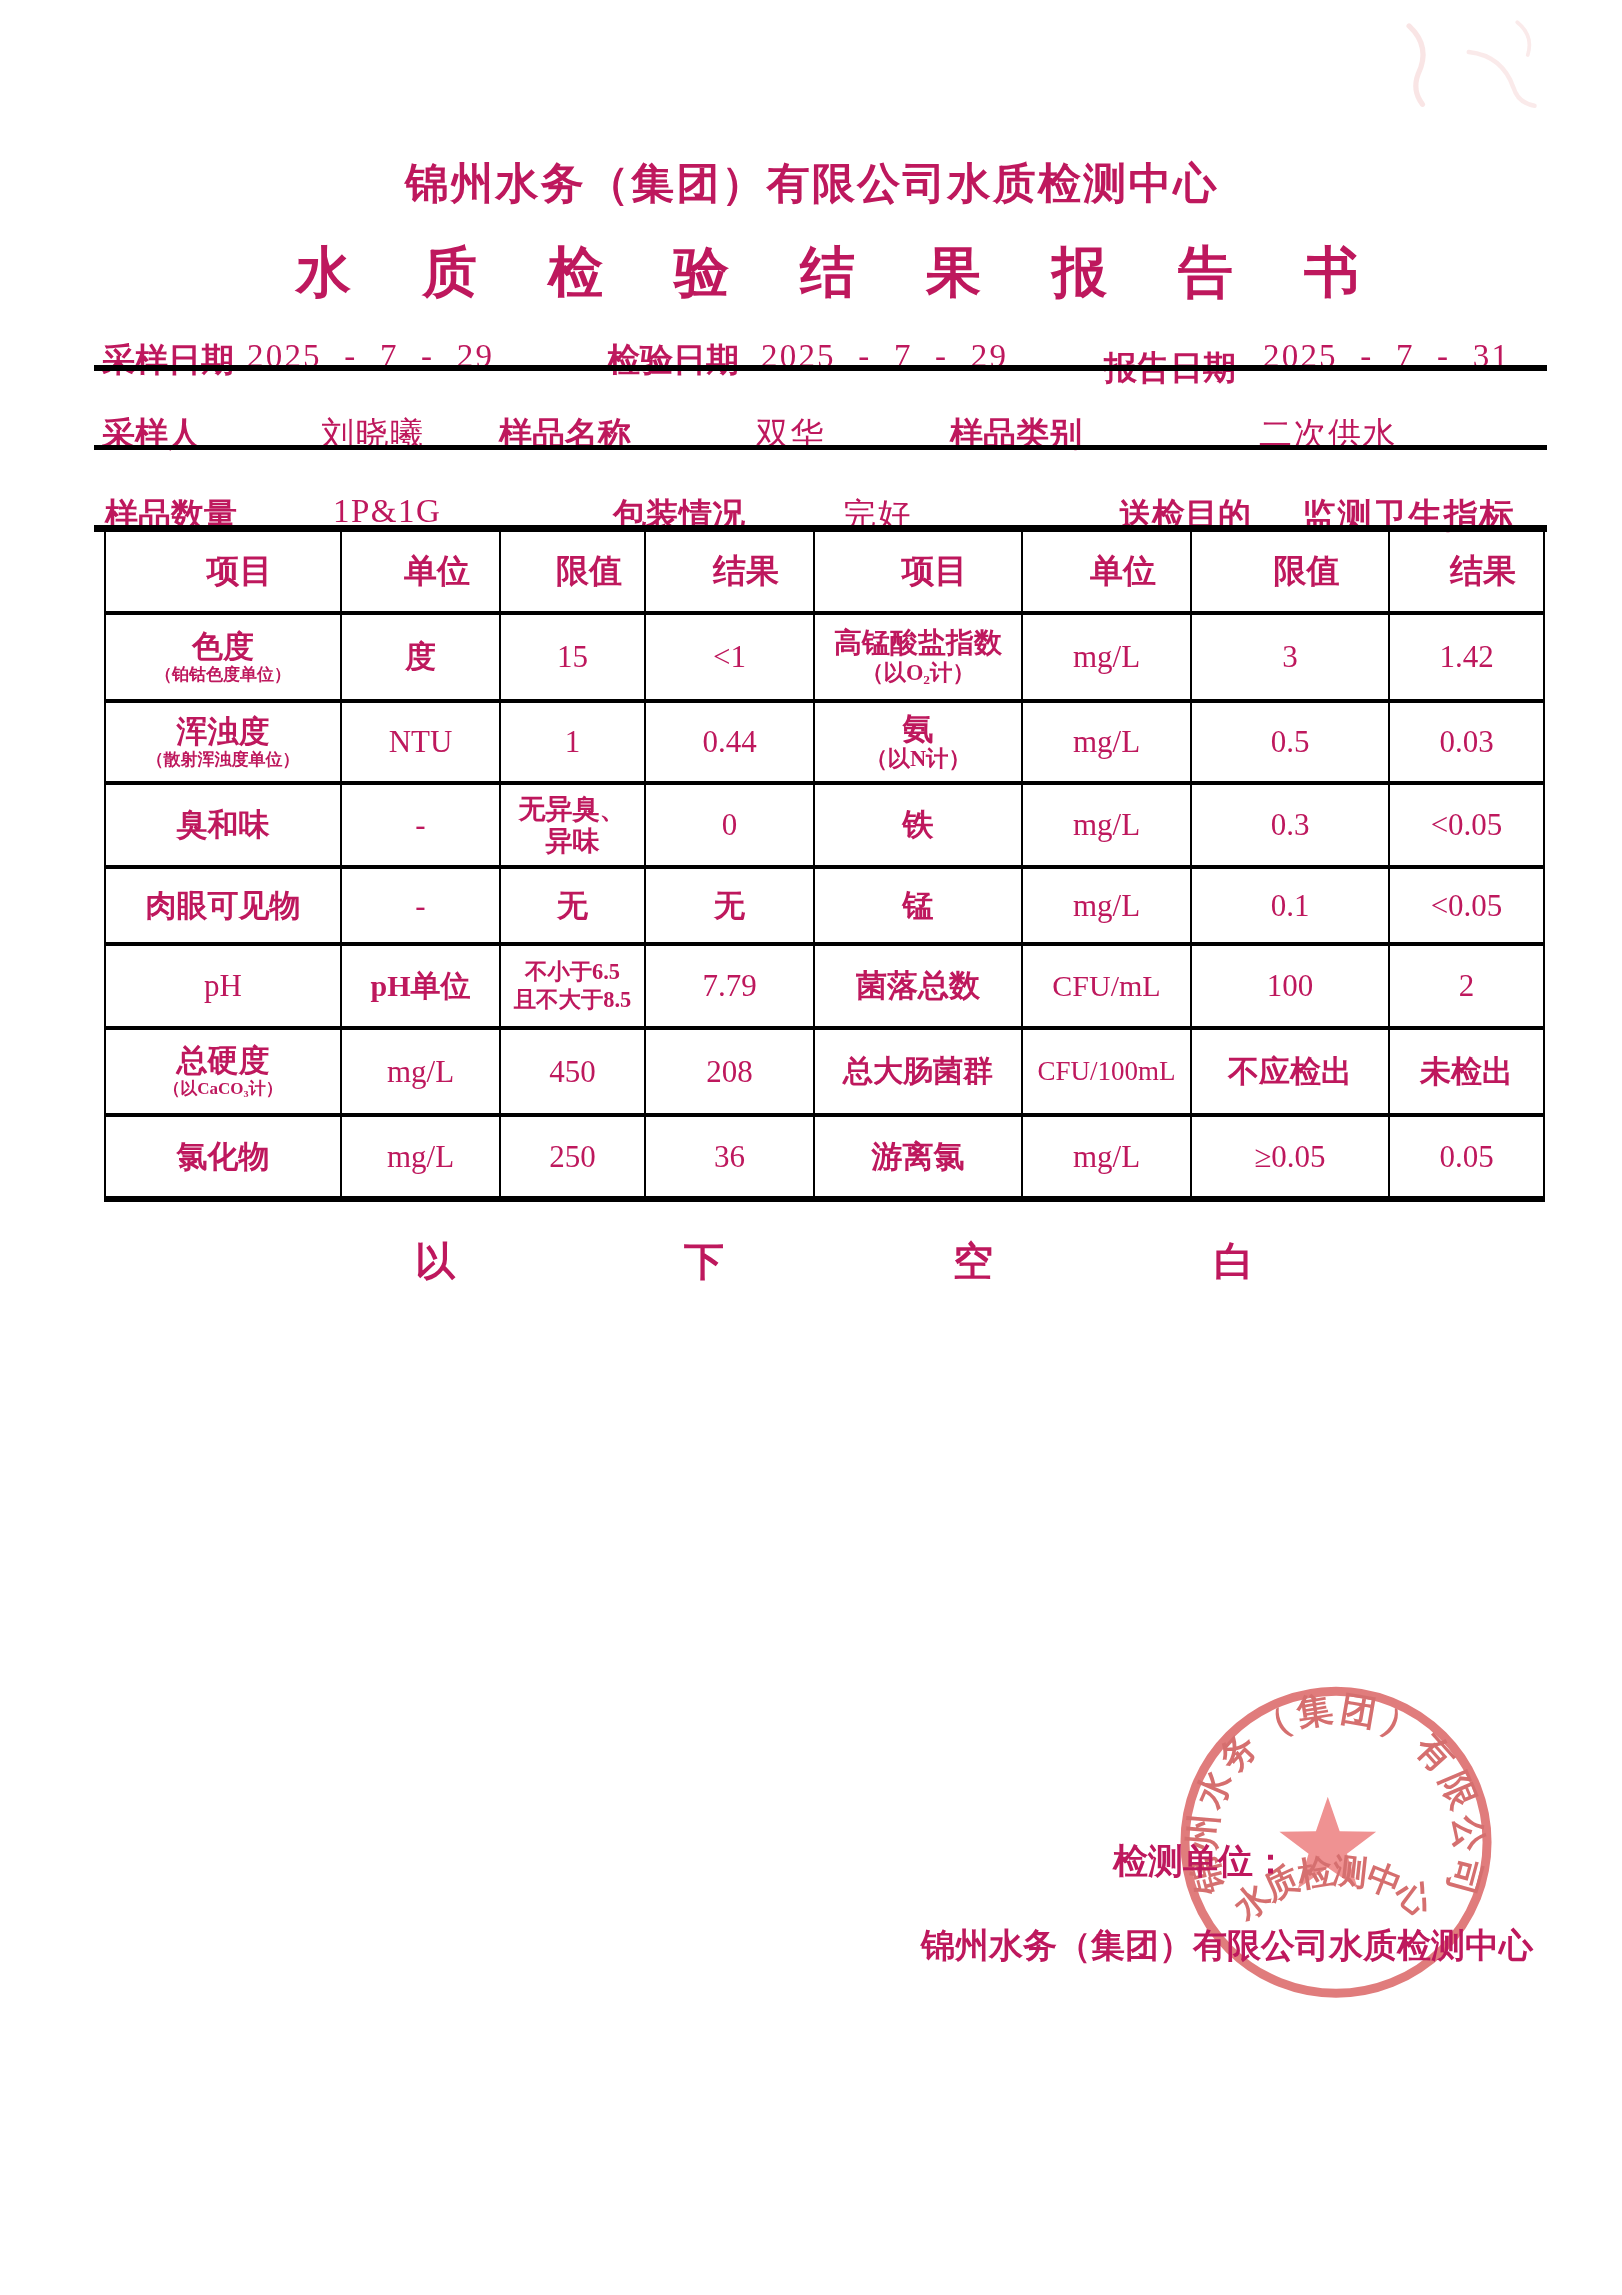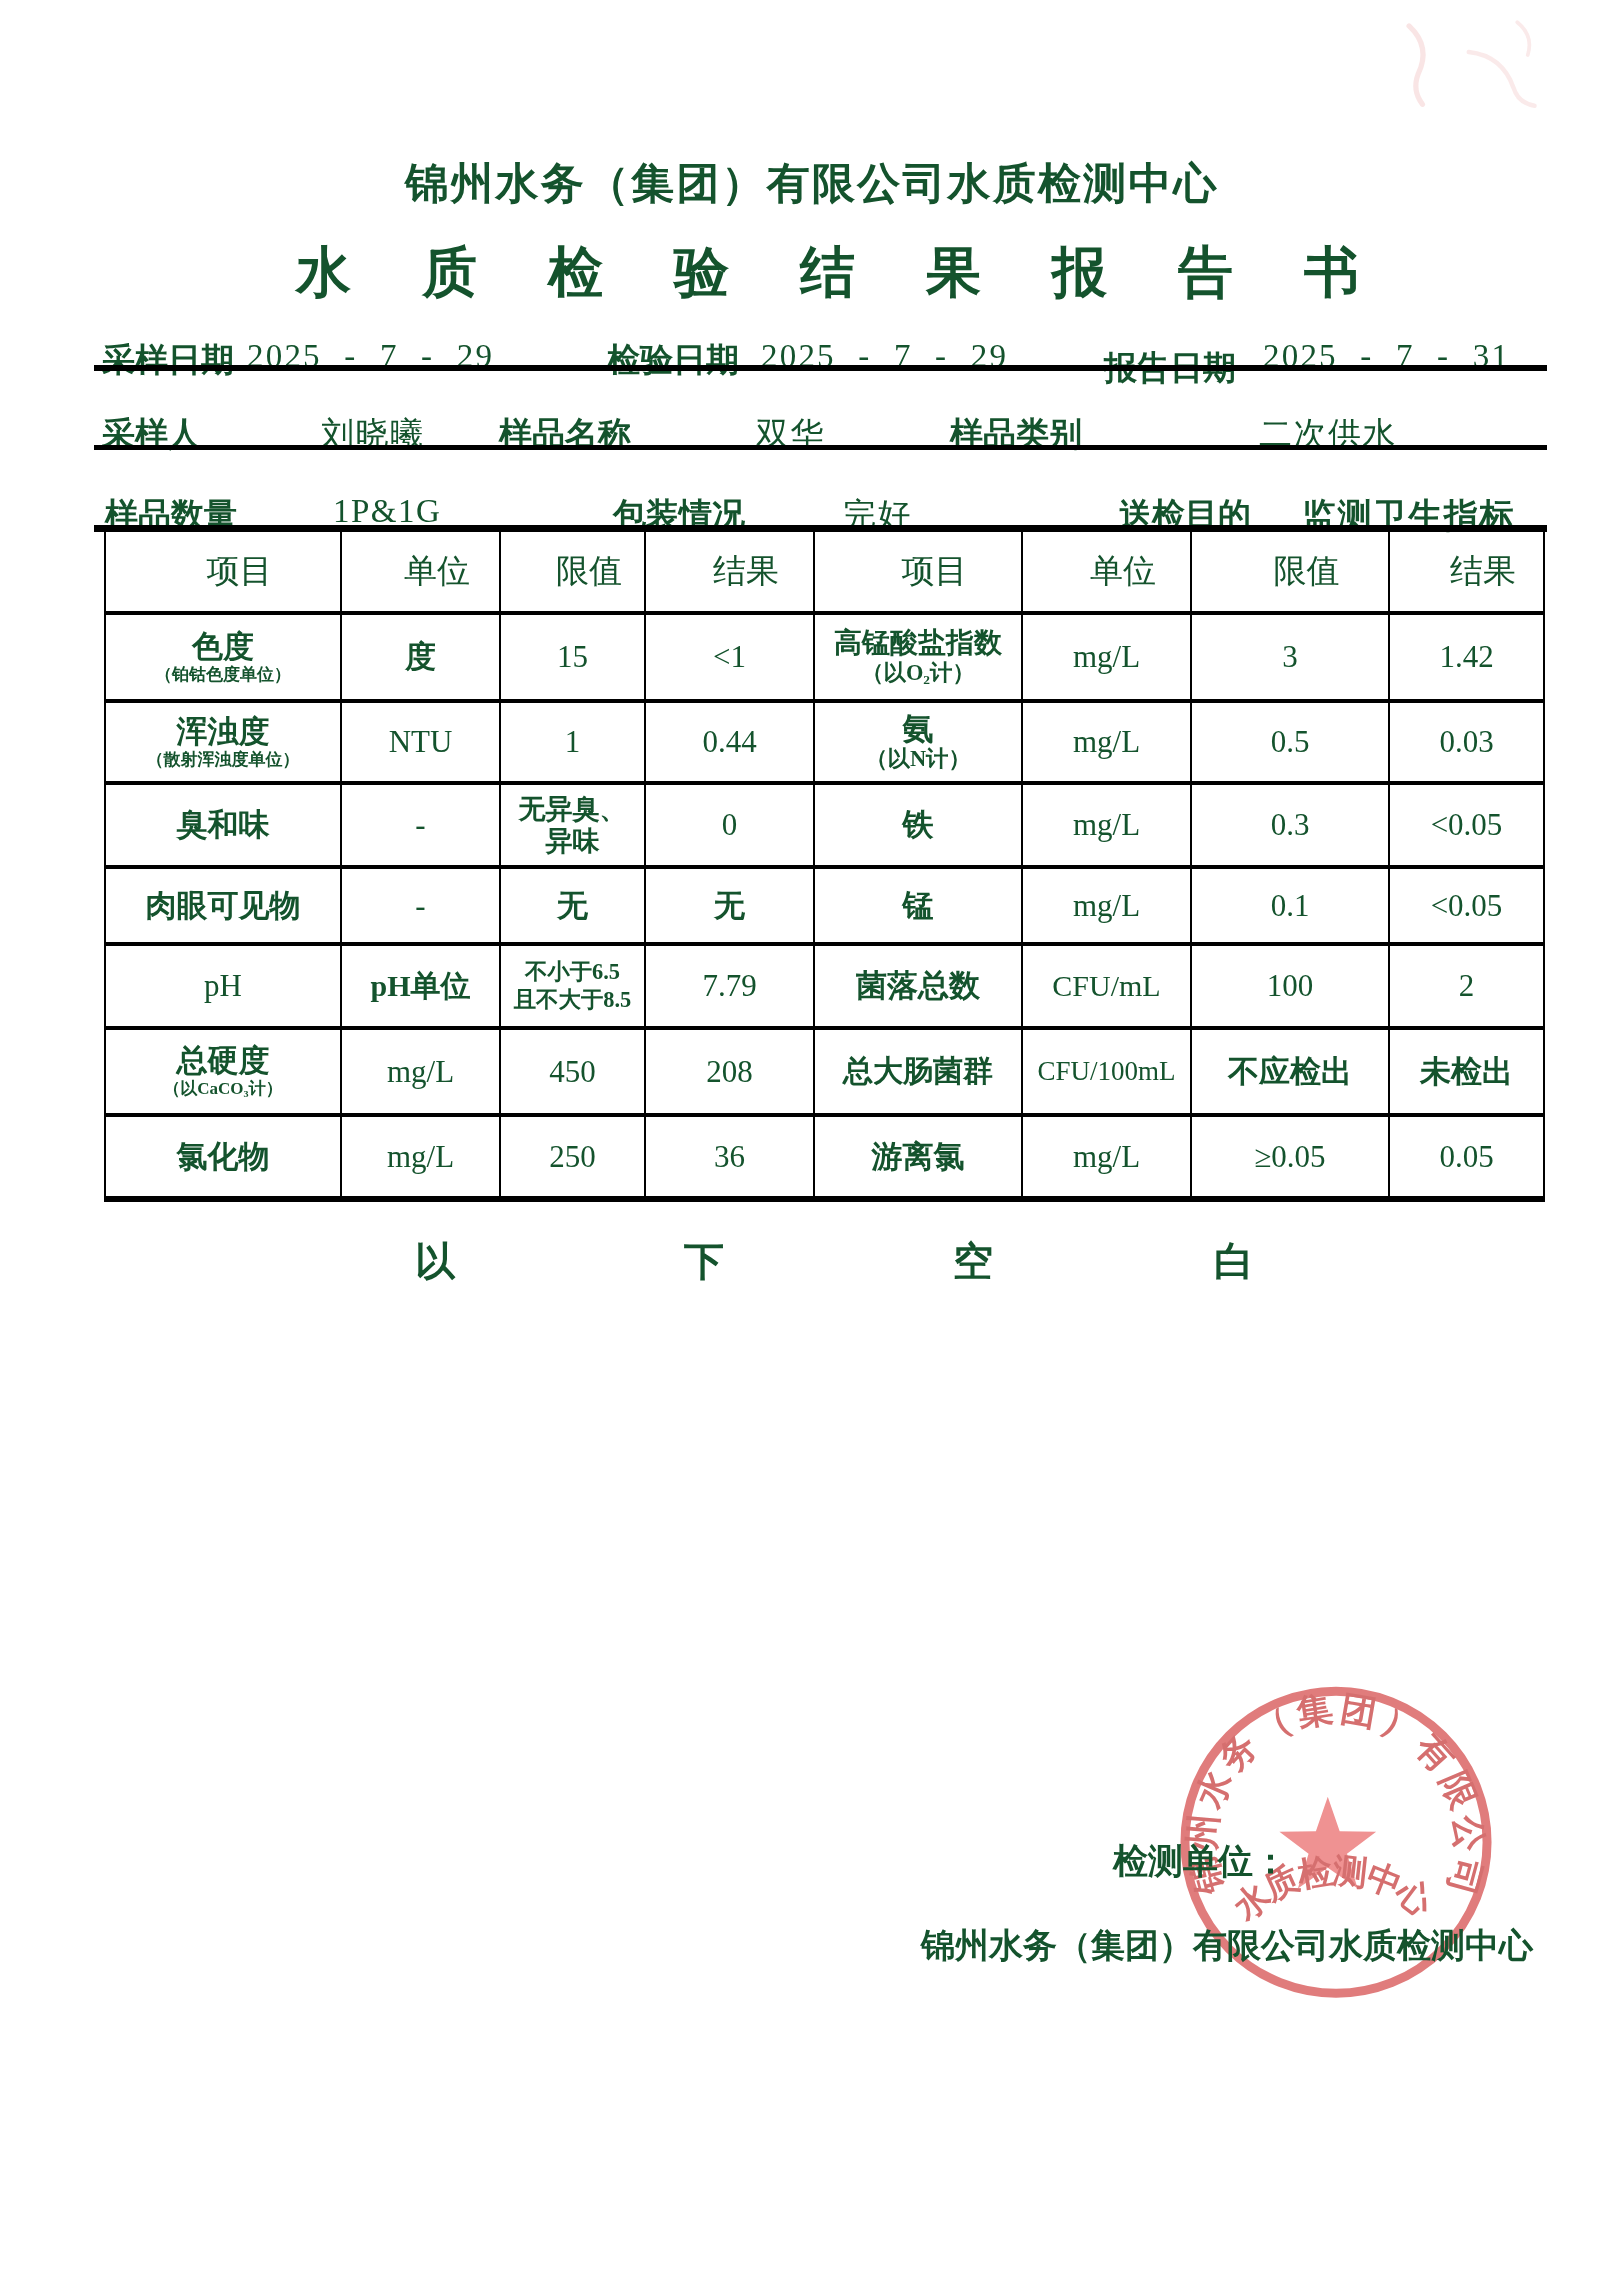--- a/index.html
+++ b/index.html
@@ -2,21 +2,21 @@
 <html style="font-size:12px"><head>
 <meta charset="utf-8">
 <style>
   html,body{margin:0;padding:0;background:#e8e8e8;}
   .page{
     position:relative;
     width:1622px;height:2295px;
     margin:0 auto;
     background:#ffffff;
     font-family:"Liberation Serif","DejaVu Serif",serif;
-    color:#14532d;
+    color:#be185d;
     overflow:hidden;
   }
   .abs{position:absolute;white-space:nowrap;}
   
   .org-title{top:155px;left:812px;transform:translateX(-50%);font-size:43px;font-weight:bold;letter-spacing:2.2px;}
   .report-title{top:236px;left:260px;font-size:55px;font-weight:bold;letter-spacing:71px;margin-left:36px;}
   
   .lbl{font-size:33px;font-weight:bold;}
   .val{font-size:33px;letter-spacing:1.5px;}
   .dateval{font-size:33px;letter-spacing:2.2px;word-spacing:12px;}
@@ -26,21 +26,21 @@
     position:absolute;left:104px;top:532px;
     width:1438px;border-collapse:collapse;table-layout:fixed;
     border:2.2px solid #000;border-top:none;border-bottom:6px solid #000;
   }
   table.results td,table.results th{
     border:2.2px solid #000;border-bottom-width:4.5px;
     text-align:center;vertical-align:middle;padding:0 3px;
     overflow:hidden;
   }
   table.results tr:first-child th{border-top:none;}
-  table.results th{font-size:33px;font-weight:normal;padding-left:36px;}
+  table.results th{font-size:33px;font-weight:bold;padding-left:36px;}
   .it{font-size:31px;font-weight:bold;line-height:1.15;}
   .note{font-size:17px;font-weight:bold;line-height:1.2;}
   .num{font-size:31px;}
   .cn{font-size:31px;font-weight:bold;}
   .pre{white-space:pre-line;}
   .limit-mid{font-size:27px;font-weight:bold;line-height:1.2;}
   .limit-small{font-size:22.4px;font-weight:bold;line-height:1.25;}
   
   tr.hdr{height:81px;}
   tr.r0{height:88px;} tr.r1{height:82px;} tr.r2{height:84px;}

